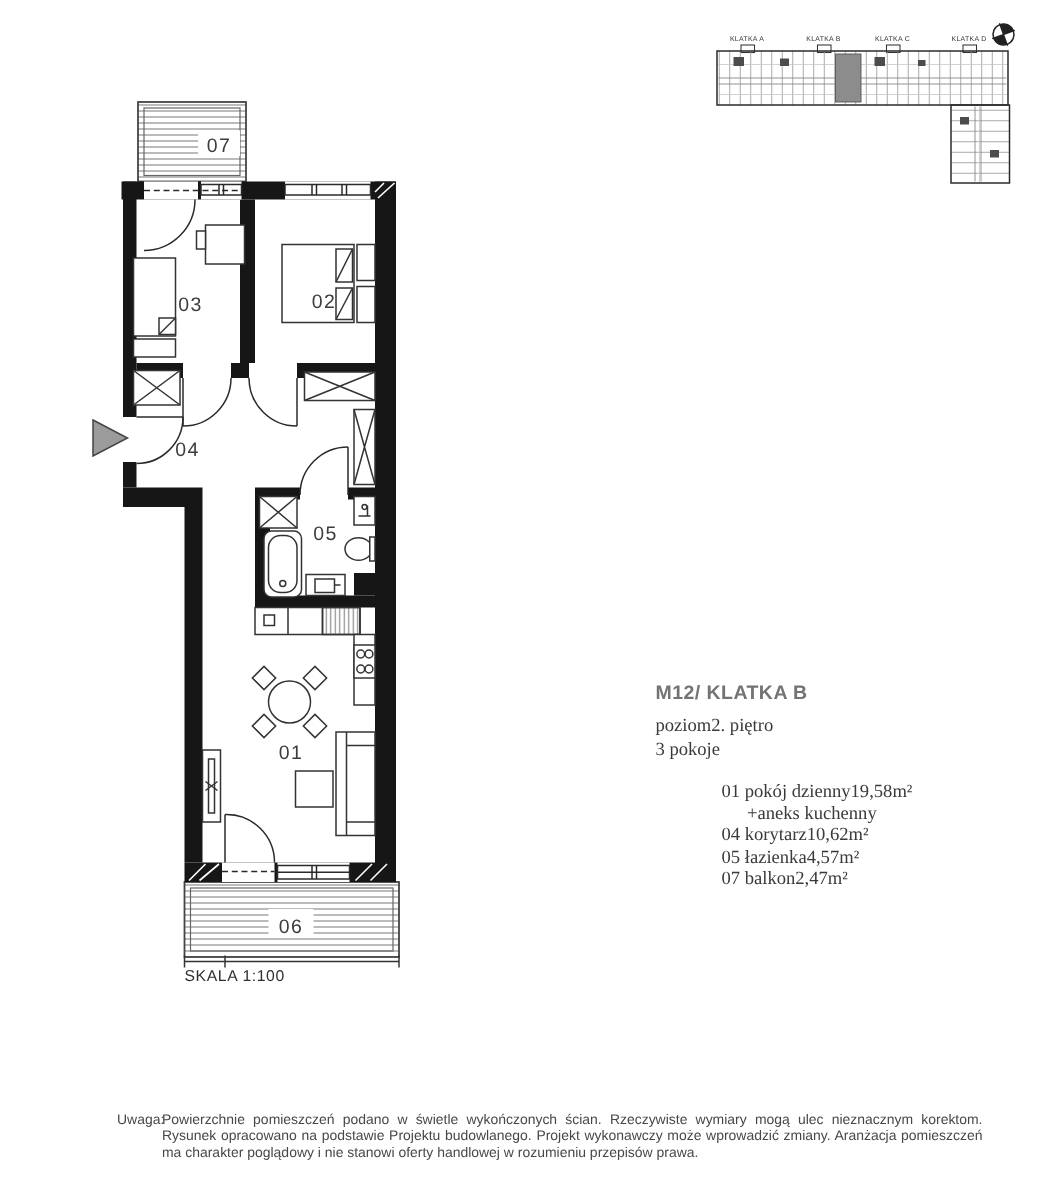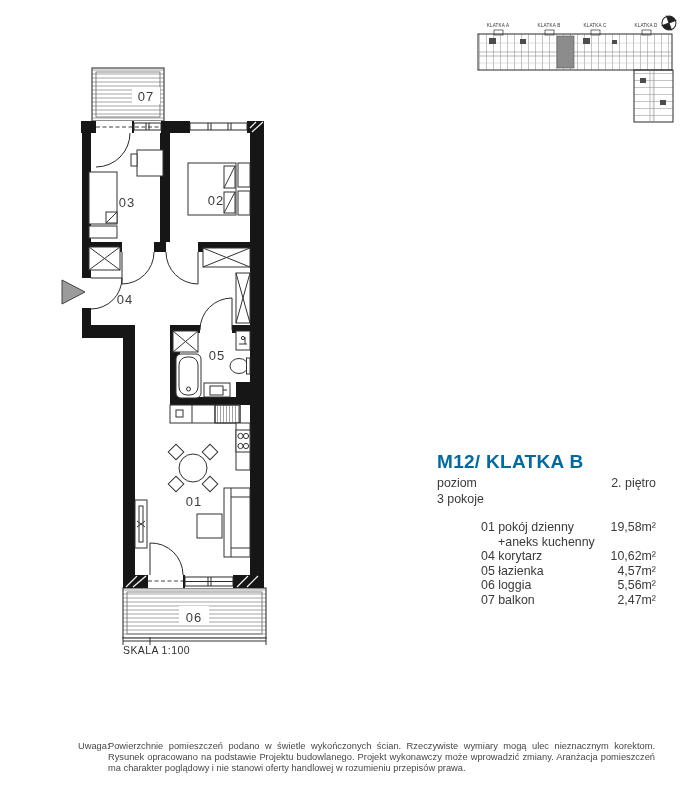--- a/index.html
+++ b/index.html
@@ -3,22 +3,22 @@
 <meta charset="utf-8">
 <style>
   html,body{margin:0;padding:0;background:#fff;}
   .page{position:relative;width:694px;height:800px;background:#ffffff;overflow:hidden;
         font-family:"Liberation Sans",sans-serif;color:#3d3d3d;}
   .plan-svg{position:absolute;left:0;top:0;}
   .plan-num{font-size:13px;fill:#3c3c3c;letter-spacing:1px;font-family:"Liberation Sans",sans-serif;}
   .scale-text{font-size:10.5px;fill:#2f2f2f;letter-spacing:.4px;font-family:"Liberation Sans",sans-serif;}
   .mm-label{font-size:4.6px;fill:#333;letter-spacing:.2px;font-family:"Liberation Sans",sans-serif;}
   .info{position:absolute;left:437px;top:454px;width:219px;font-size:12.4px;line-height:16px;color:#3a3a3a;}
-  .info .title{font-weight:bold;font-size:19px;letter-spacing:.3px;color:#0369a1;margin-bottom:5px;}
-  .row{display:flex;justify-content:space-between;}
+  .info .title{font-weight:bold;font-size:13px;letter-spacing:.3px;color:#737373;margin-bottom:5px;}
+  .row{display:flex;font-family:Liberation Serif, serif;}
   .rooms{margin-top:13px;}
   .rooms .row{line-height:14.6px;margin-left:44px;}
   .indent{padding-left:17px;}
   .bold{font-weight:bold;}
   .disclaimer{position:absolute;left:78px;top:741px;width:577px;display:flex;
               font-size:9.3px;line-height:11px;color:#474747;}
   .disclaimer .dlabel{width:30px;flex:none;}
   .disclaimer .dtext{flex:1;text-align:justify;}
 </style>
 </head>
@@ -329,24 +329,20 @@
       </div>
       <div class="row">
         <span>04 korytarz</span>
         <span>10,62m²</span>
       </div>
       <div class="row">
         <span>05 łazienka</span>
         <span>4,57m²</span>
       </div>
       <div class="row">
-        <span>06 loggia</span>
-        <span>5,56m²</span>
-      </div>
-      <div class="row">
         <span>07 balkon</span>
         <span>2,47m²</span>
       </div>
     </div>
   </div>
 
   <div class="disclaimer">
     <span class="dlabel">Uwaga:</span>
     <span class="dtext">Powierzchnie pomieszczeń podano w świetle wykończonych ścian. Rzeczywiste wymiary mogą ulec nieznacznym korektom. Rysunek opracowano na podstawie Projektu budowlanego. Projekt wykonawczy może wprowadzić zmiany. Aranżacja pomieszczeń ma charakter poglądowy i nie stanowi oferty handlowej w rozumieniu przepisów prawa.</span>
   </div>

